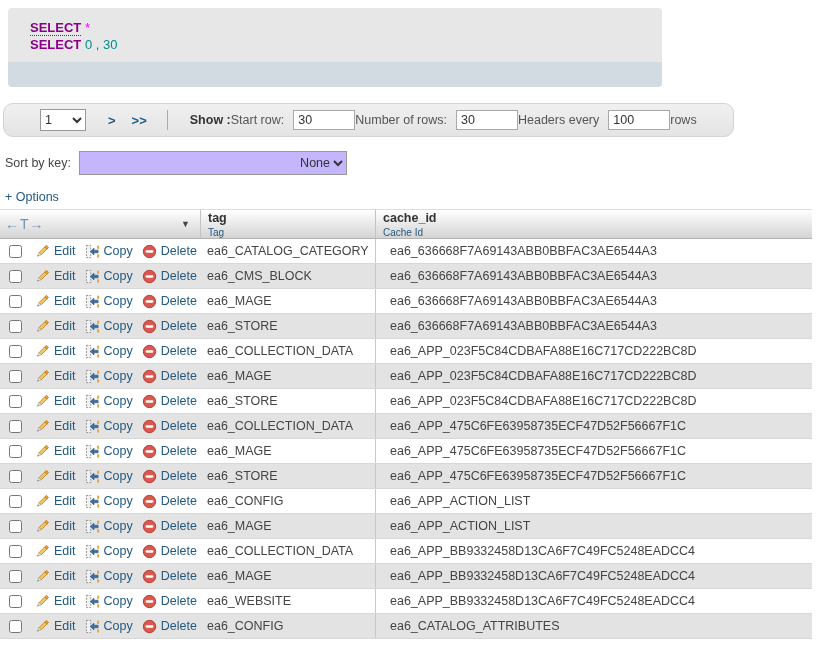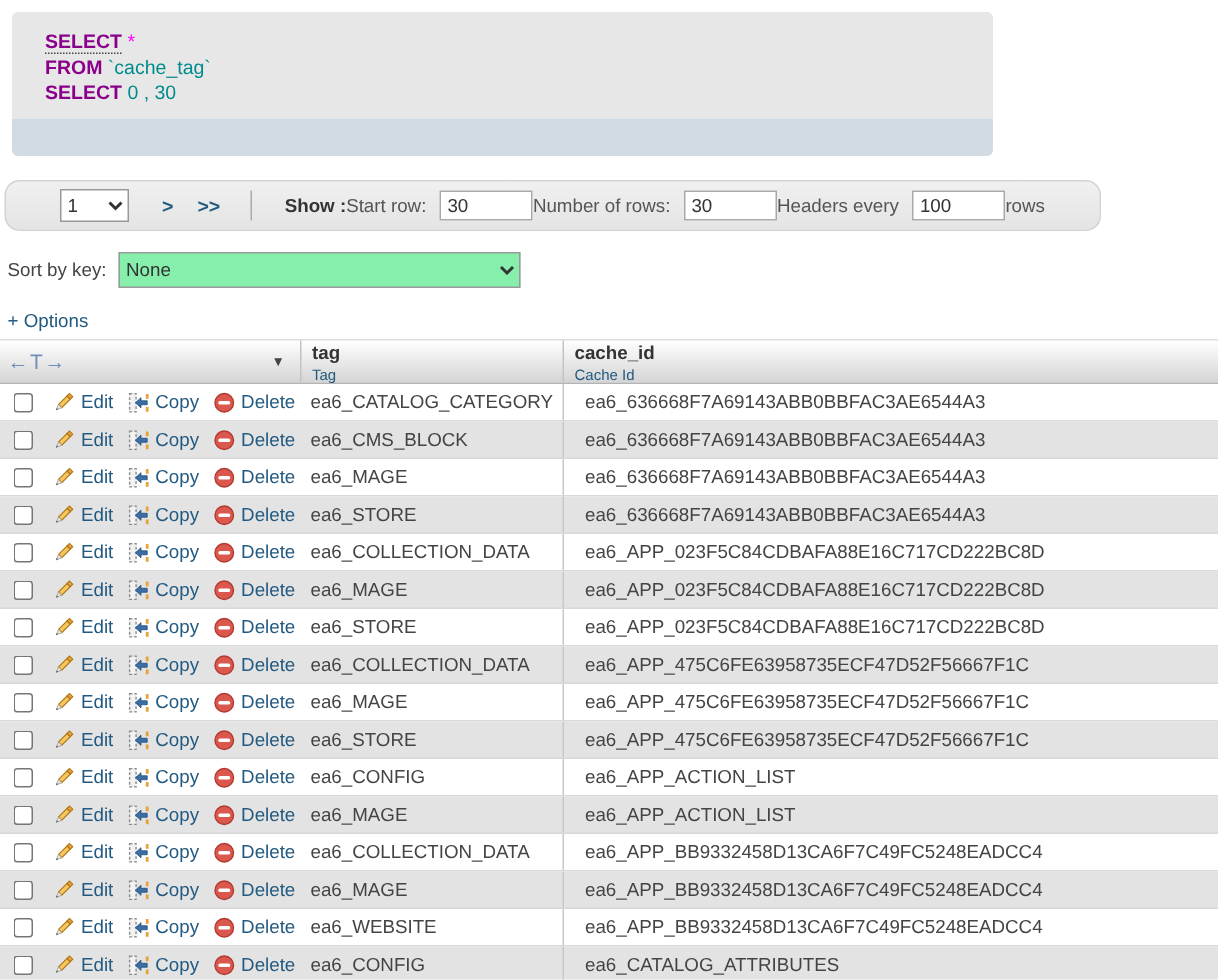--- a/index.html
+++ b/index.html
@@ -27,21 +27,21 @@
   .pg-last { margin-left: 16px; }
   .tb-div { margin-left: 20px; width: 1px; height: 20px; background: #aaa; }
   .tb-show { margin-left: 22px; font-weight: bold; color: #333; }
   .tb-label { }
   .toolbar input { margin-left: 9px; width: 62px; height: 20px; border: 1px solid #a9a9a9;
     padding: 1px 4px; font-size: 12.5px; color: #333; background: #fff; }
 
   
   .sort-row { margin: 14px 0 2px 5px; display: flex; align-items: center; color: #444; }
   .sort-row select { margin-left: 8px; width: 268px; height: 24px; border: 1px solid #999;
-    background: #86efac; font-size: 12.5px; color: #333; }
+    background: #c4b5fd; font-size: 12.5px; color: #333; text-align: right; }
   .options-link { display: inline-block; margin: 13px 0 0 5px; color: #235a81;
     text-decoration: none; cursor: pointer; }
 
   
   .rtable { margin-top: 5px; width: 812px; }
   .thead { display: flex; height: 30px; background: linear-gradient(#ffffff, #d4d4d4);
     border-top: 1px solid #ddd; border-bottom: 1px solid #b3b3b3; }
   .th1 { width: 200px; display: flex; align-items: center; justify-content: space-between;
     padding: 0 10px 0 5px; }
   .mover { color: #7590b8; font-size: 14px; letter-spacing: 1px; cursor: pointer; }
@@ -66,21 +66,20 @@
 </style>
 </head>
 <body>
 
 
 
 
 <div class="sql-box">
   <div class="sql-code">
     <div><span class="kw help">SELECT</span> <span class="star">*</span></div>
-    <div><span class="kw">FROM</span> <span class="ident">`cache_tag`</span></div>
     <div><span class="kw">SELECT</span> <span class="ident">0 , 30</span></div>
   </div>
   <div class="sql-strip"></div>
 </div>
 
 
 <div class="toolbar">
   <select>
     <option>1</option>
   </select>

